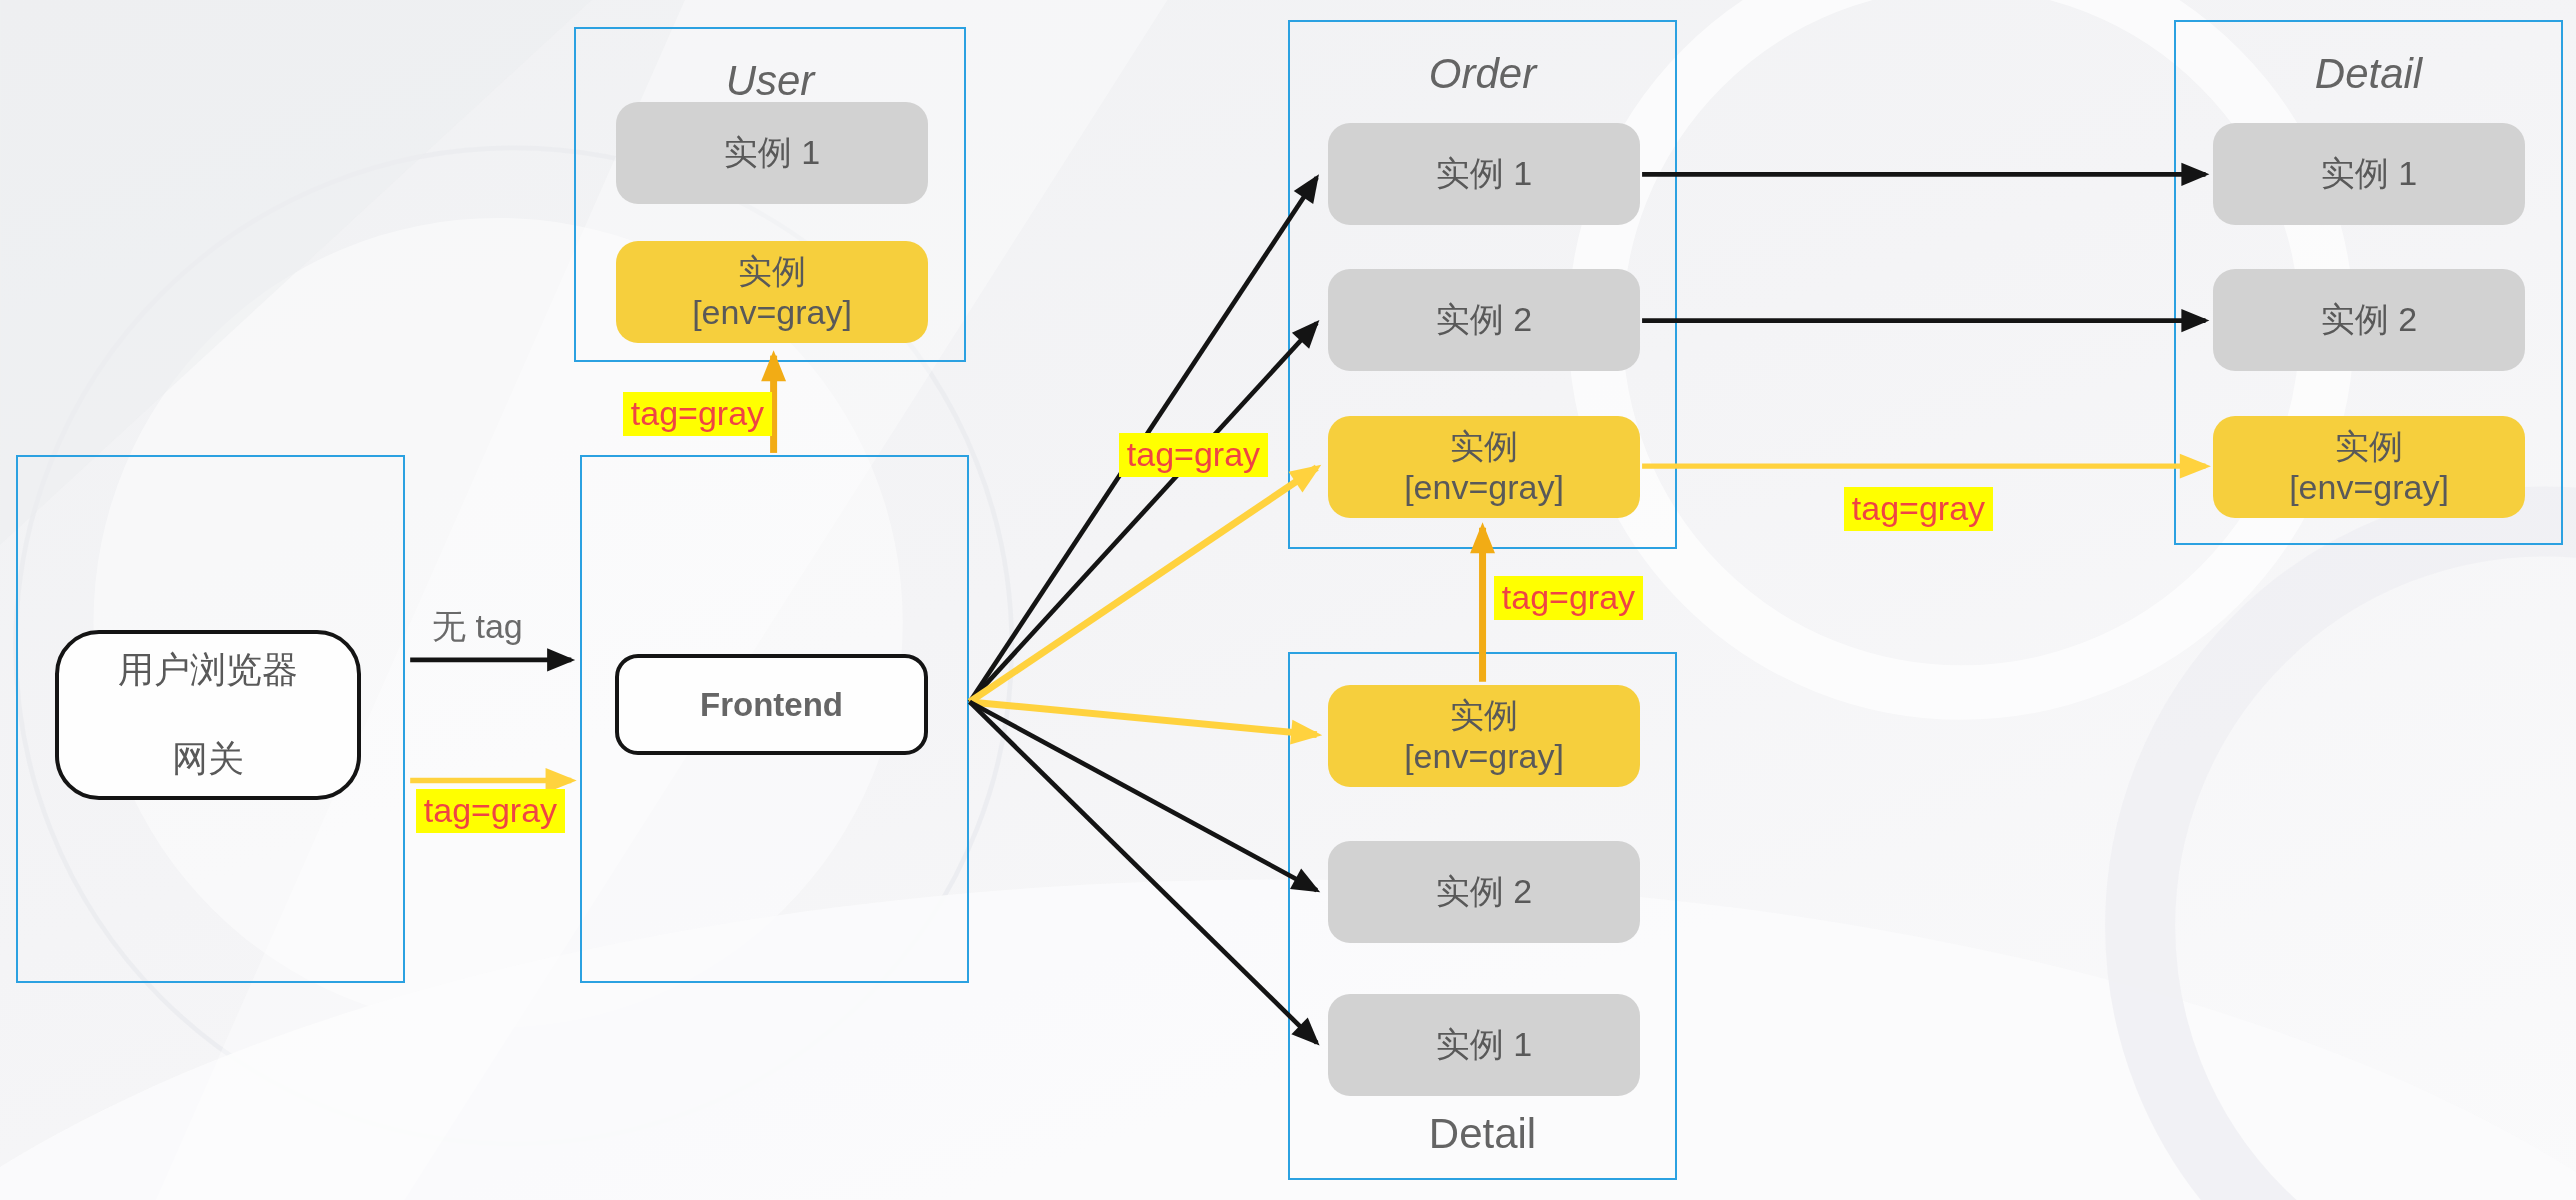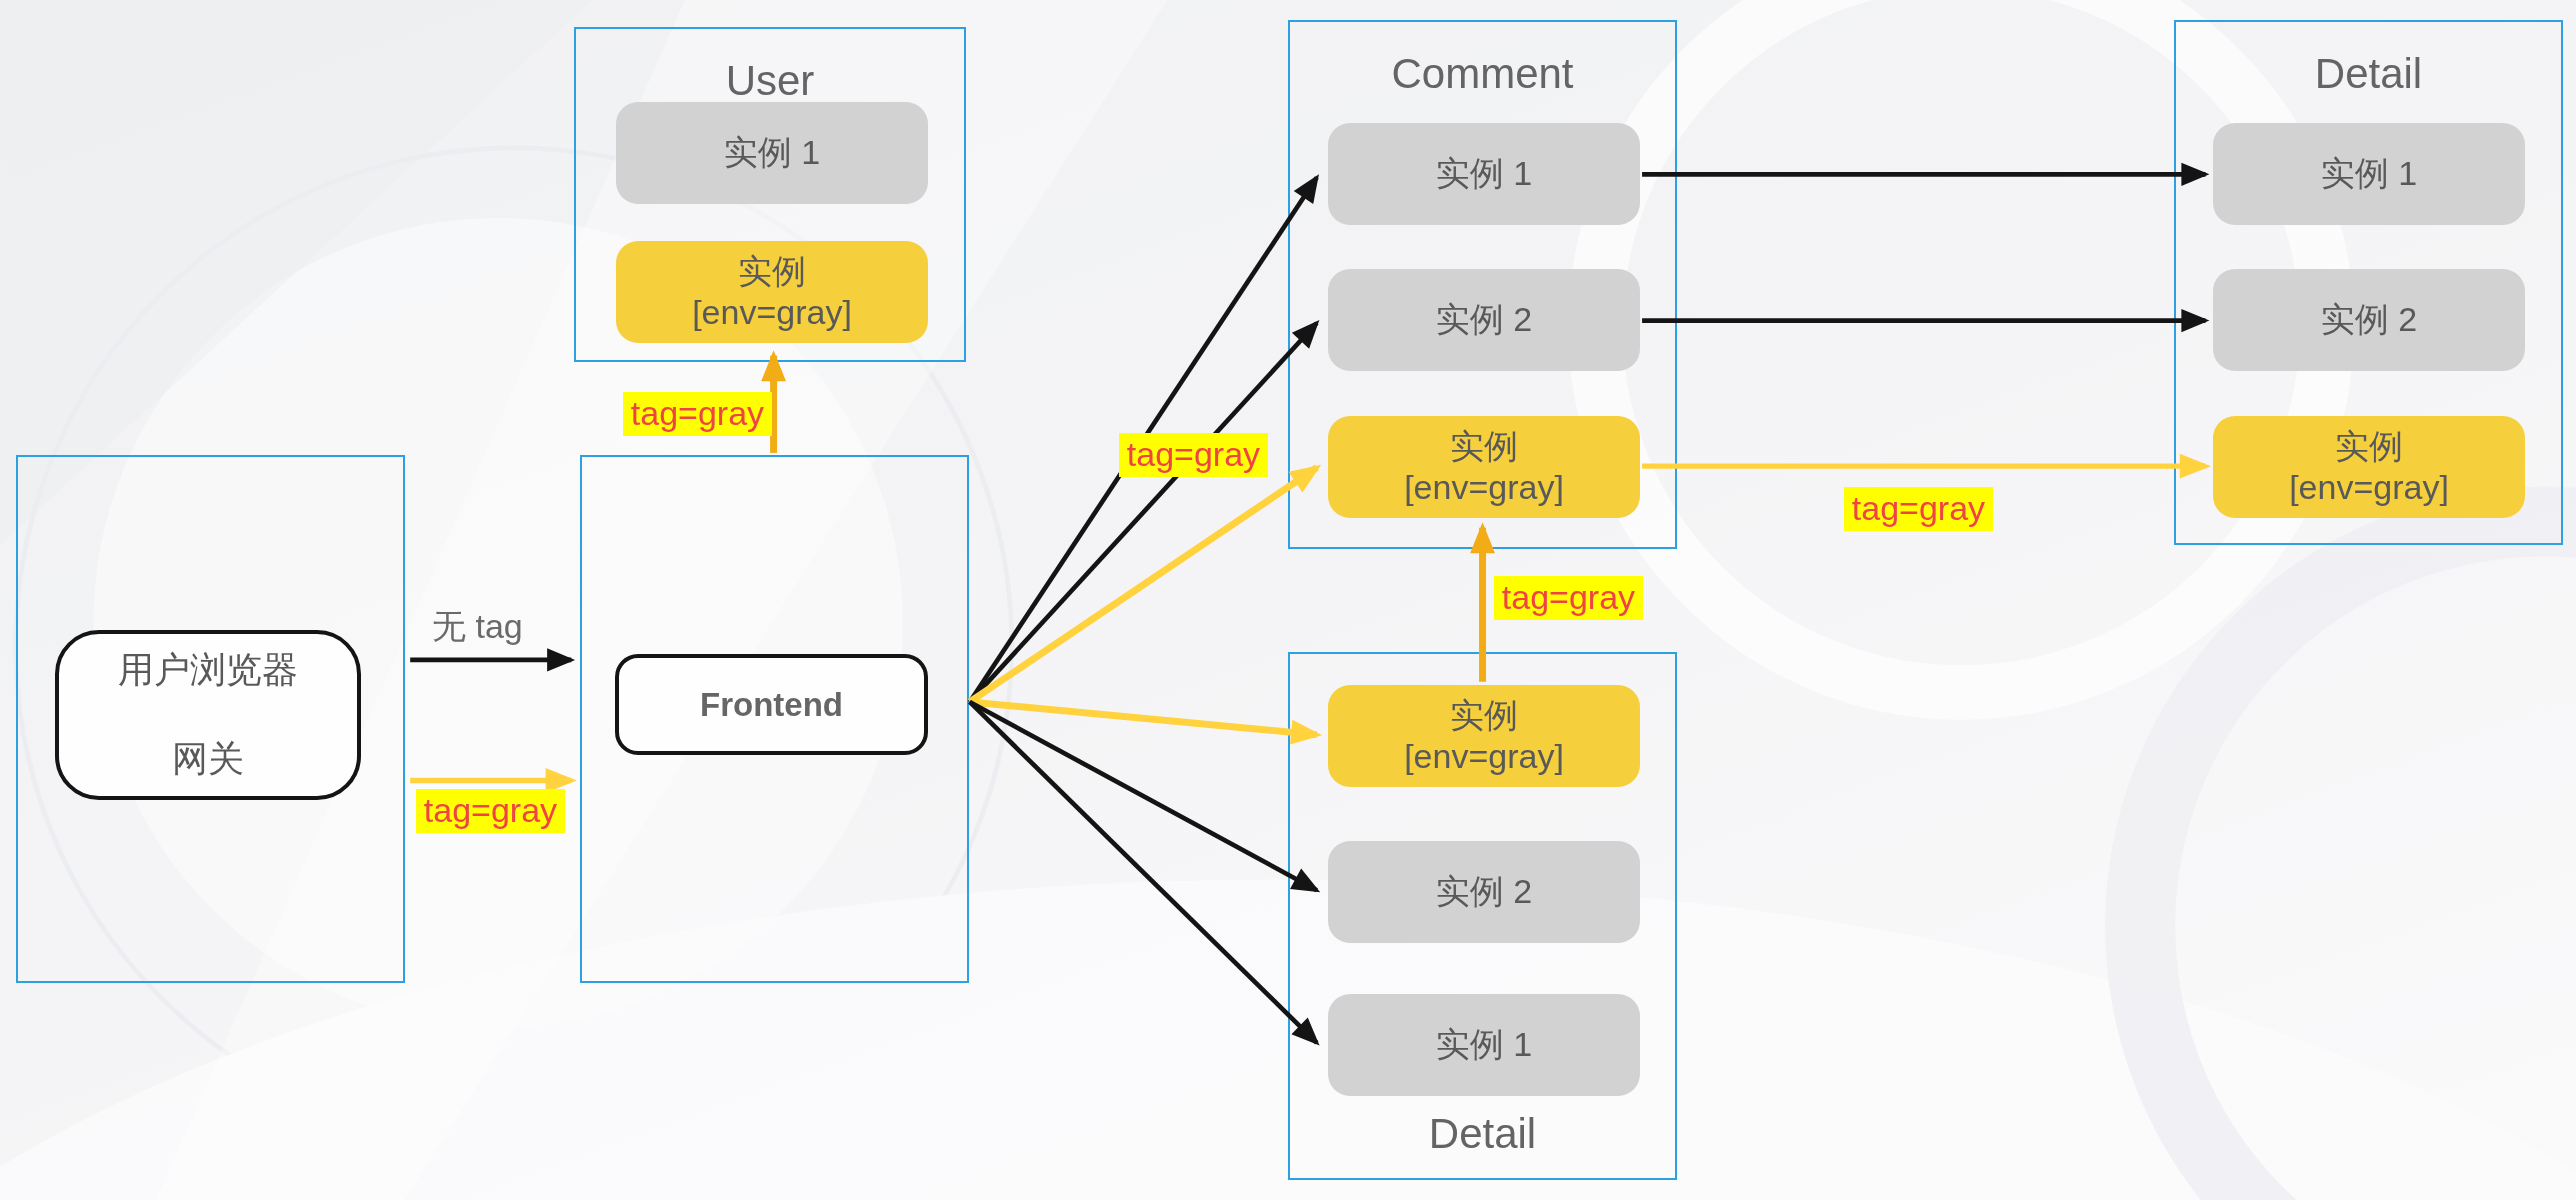--- a/index.html
+++ b/index.html
@@ -23,21 +23,21 @@
     background:transparent;
     z-index:2;
     box-sizing:border-box;
   }
   .svc-title{
     position:absolute;left:0;width:100%;
     text-align:center;
     font-size:42px;color:#646464;
     z-index:3;
   }
-  .svc-title.top{top:28px;}
+  .svc-title.top{top:28px;font-style:italic;}
   .svc-title.bottom{bottom:20px;}
 
   
   .inst{
     position:absolute;
     width:312px;height:102px;
     border-radius:22px;
     display:flex;align-items:center;justify-content:center;
     text-align:center;
     font-size:34px;line-height:1.22;color:#595959;
@@ -96,21 +96,21 @@
 
   <div class="container" style="left:16.3px;top:455px;width:389px;height:528px;"></div>
 
   <div class="container" style="left:580px;top:455px;width:389px;height:528px;"></div>
 
   <div class="container" style="left:574px;top:26.5px;width:392px;height:335px;">
     <div class="svc-title top">User</div>
   </div>
 
   <div class="container" style="left:1288px;top:19.5px;width:389px;height:529px;">
-    <div class="svc-title top">Comment</div>
+    <div class="svc-title top">Order</div>
   </div>
 
   <div class="container" style="left:1288px;top:652px;width:389px;height:528px;">
     <div class="svc-title bottom">Detail</div>
   </div>
 
   <div class="container" style="left:2174px;top:19.5px;width:389px;height:525px;">
     <div class="svc-title top">Detail</div>
   </div>
 

